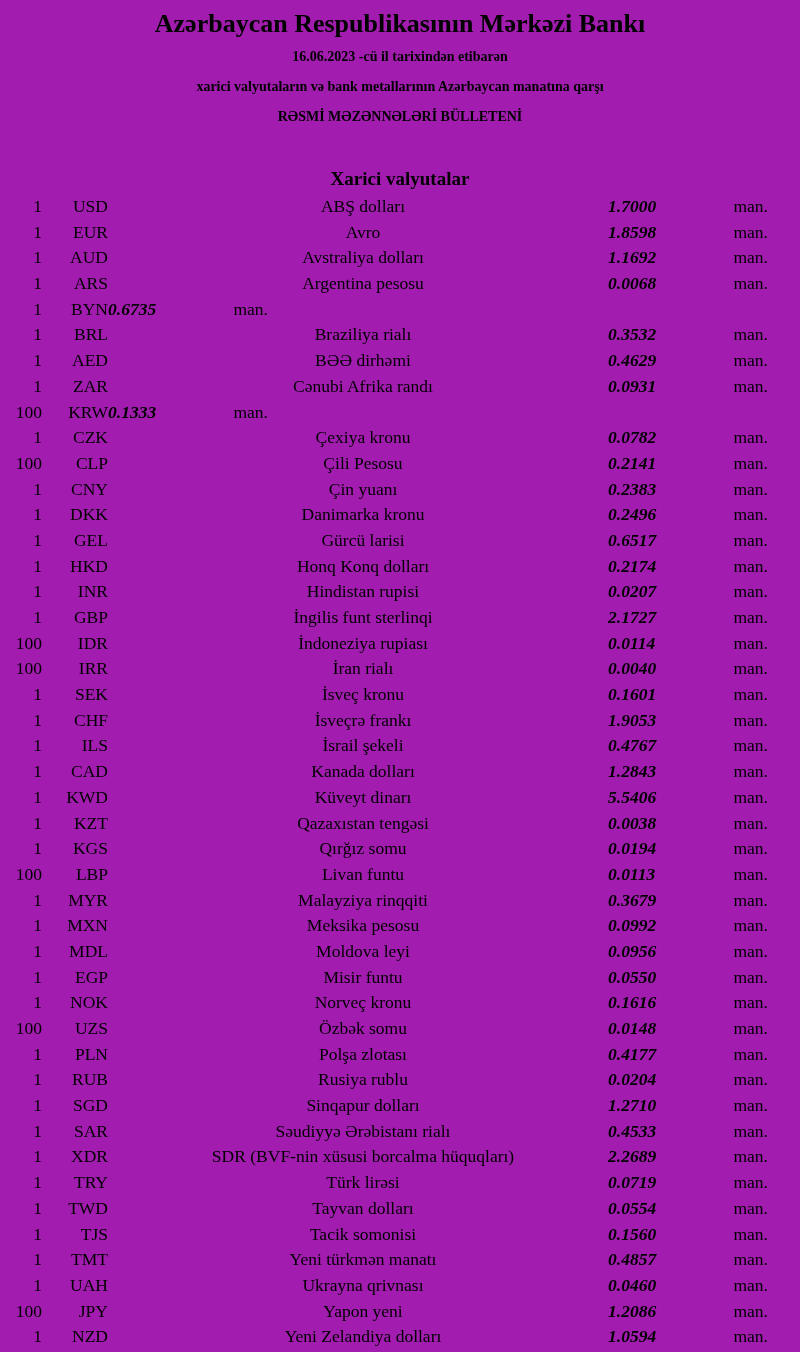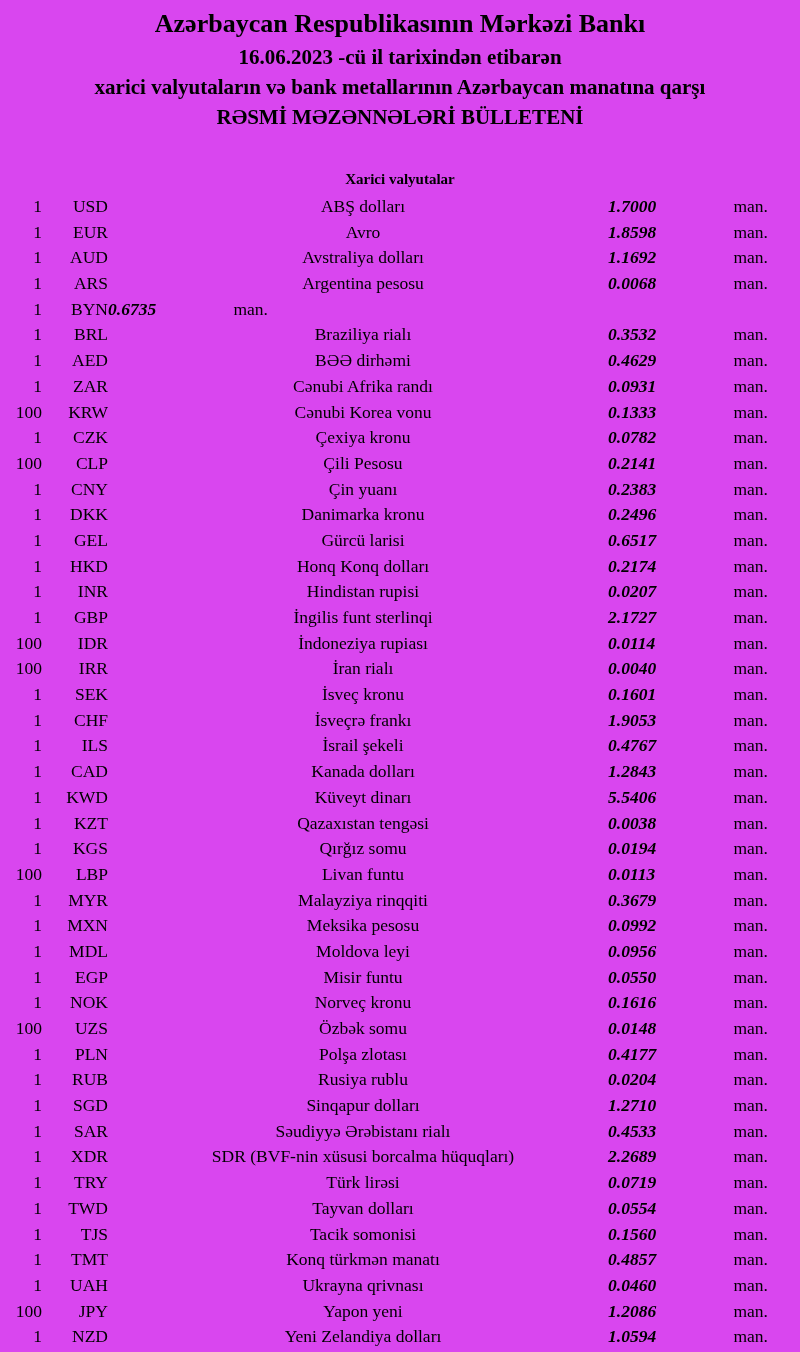--- a/index.html
+++ b/index.html
@@ -4,44 +4,44 @@
 <style>
   html, body {
     margin: 0;
     padding: 0;
     background: #ffffff;
   }
   .page {
     position: relative;
     width: 800px;
     height: 1352px;
-    background: #d946ef;
+    background: #a21caf;
     color: #000000;
     font-family: "Liberation Serif", "DejaVu Serif", serif;
     overflow: hidden;
   }
   .doc-header {
     text-align: center;
   }
   .doc-title {
     padding-top: 6px;
     font-size: 26px;
     font-weight: bold;
     line-height: 36px;
   }
   .doc-subline {
-    font-size: 21px;
+    font-size: 14px;
     font-weight: bold;
     line-height: 30px;
     font-family: Liberation Serif, serif;
   }
   .section-title {
     margin-top: 34px;
     text-align: center;
-    font-size: 15px;
+    font-size: 19px;
     font-weight: bold;
     line-height: 26px;
   }
   .rates-table {
     margin-top: 2px;
   }
   .row {
     display: flex;
     align-items: baseline;
     height: 25.7px;
@@ -145,21 +145,20 @@
       <div class="row">
         <span class="cell-qty">1</span>
         <span class="cell-code">ZAR</span>
         <span class="cell-name">Cənubi Afrika randı</span>
         <span class="cell-rate">0.0931</span>
         <span class="cell-unit">man.</span>
       </div>
       <div class="row">
         <span class="cell-qty">100</span>
         <span class="cell-code">KRW</span>
-        <span class="cell-name">Cənubi Korea vonu</span>
         <span class="cell-rate">0.1333</span>
         <span class="cell-unit">man.</span>
       </div>
       <div class="row">
         <span class="cell-qty">1</span>
         <span class="cell-code">CZK</span>
         <span class="cell-name">Çexiya kronu</span>
         <span class="cell-rate">0.0782</span>
         <span class="cell-unit">man.</span>
       </div>
@@ -376,21 +375,21 @@
       <div class="row">
         <span class="cell-qty">1</span>
         <span class="cell-code">TJS</span>
         <span class="cell-name">Tacik somonisi</span>
         <span class="cell-rate">0.1560</span>
         <span class="cell-unit">man.</span>
       </div>
       <div class="row">
         <span class="cell-qty">1</span>
         <span class="cell-code">TMT</span>
-        <span class="cell-name">Konq türkmən manatı</span>
+        <span class="cell-name">Yeni türkmən manatı</span>
         <span class="cell-rate">0.4857</span>
         <span class="cell-unit">man.</span>
       </div>
       <div class="row">
         <span class="cell-qty">1</span>
         <span class="cell-code">UAH</span>
         <span class="cell-name">Ukrayna qrivnası</span>
         <span class="cell-rate">0.0460</span>
         <span class="cell-unit">man.</span>
       </div>

